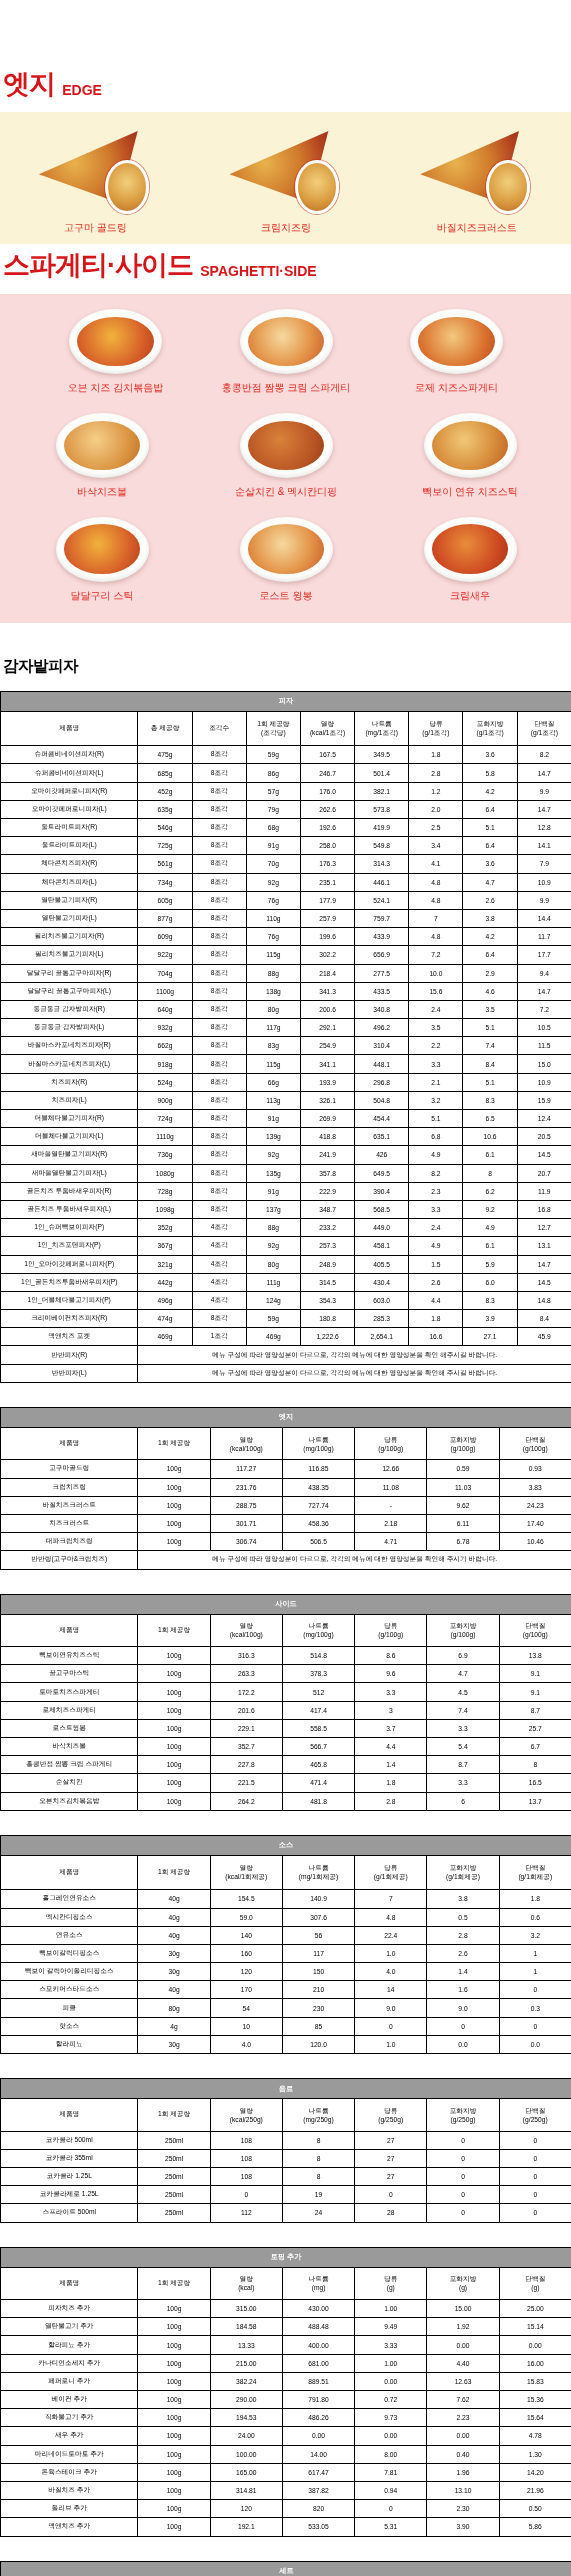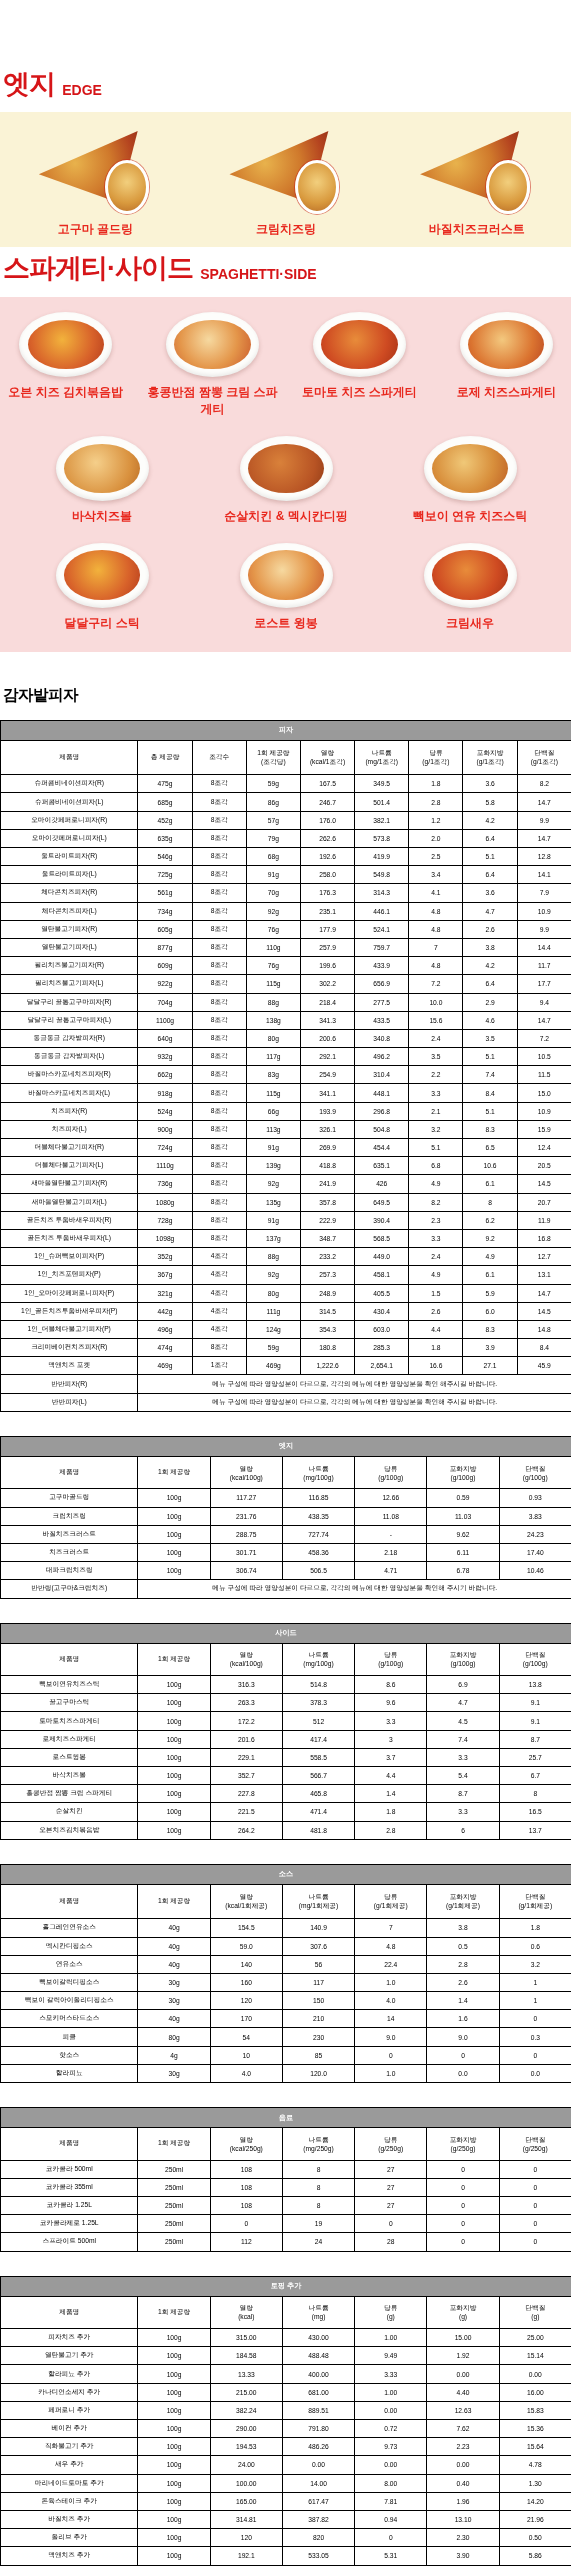--- a/index.html
+++ b/index.html
@@ -16,21 +16,21 @@
   .sec-head .en { color:#d61518; font-weight:bold; font-size:14px; line-height:1; margin-bottom:1px; }
   .sec-head .line { height:2.6px; background:#d61518; margin-top:4.1px; }
   .edge-head { padding-top:71px; }
   .spa-head { padding-top:8px; }
 
   
   .band { width:572px; margin-top:14.4px; }
   .edge-band { background:#faf3d6; padding:13.4px 0 9.3px 0; display:flex; justify-content:space-around; }
   .spa-band { background:#f9dbdb; padding:15.5px 0 20.6px 0; }
   .food-card { display:flex; flex-direction:column; align-items:center; width:155px; }
-  .food-label { color:#e8281e; font-weight:bold; font-size:12px; margin-top:7.2px; text-align:center; }
+  .food-label { color:#e8281e; font-weight:normal; font-size:10px; margin-top:7.2px; text-align:center; }
 
   .slice-wrap { position:relative; width:113px; height:88px; }
   .slice {
     position:absolute; left:0; top:5.2px; width:103px; height:72px;
     background:radial-gradient(circle at 35% 45%, #e8b24c 0%, #d07a2c 45%, #b4431f 75%, #8e2f17 100%);
     clip-path:polygon(0 60%, 96% 0, 78% 100%);
   }
   .zoom-ring {
     position:absolute; right:3.1px; bottom:0; width:44px; height:54px; border-radius:50%;
     border:3.6px solid #ffffff; background:radial-gradient(circle at 50% 40%, #f2cf7d, #d99a3e 60%, #b86a24);
@@ -114,26 +114,20 @@
           <div class="food-label">오븐 치즈 김치볶음밥</div>
         </div>
         <div class="food-card">
           <div class="plate">
             <div class="food-blob f1"></div>
           </div>
           <div class="food-label">홍콩반점 짬뽕 크림 스파게티</div>
         </div>
         <div class="food-card">
           <div class="plate">
-            <div class="food-blob f2"></div>
-          </div>
-          <div class="food-label">토마토 치즈 스파게티</div>
-        </div>
-        <div class="food-card">
-          <div class="plate">
             <div class="food-blob f3"></div>
           </div>
           <div class="food-label">로제 치즈스파게티</div>
         </div>
       </div>
       <div class="spa-row">
         <div class="food-card">
           <div class="plate">
             <div class="food-blob f4"></div>
           </div>

